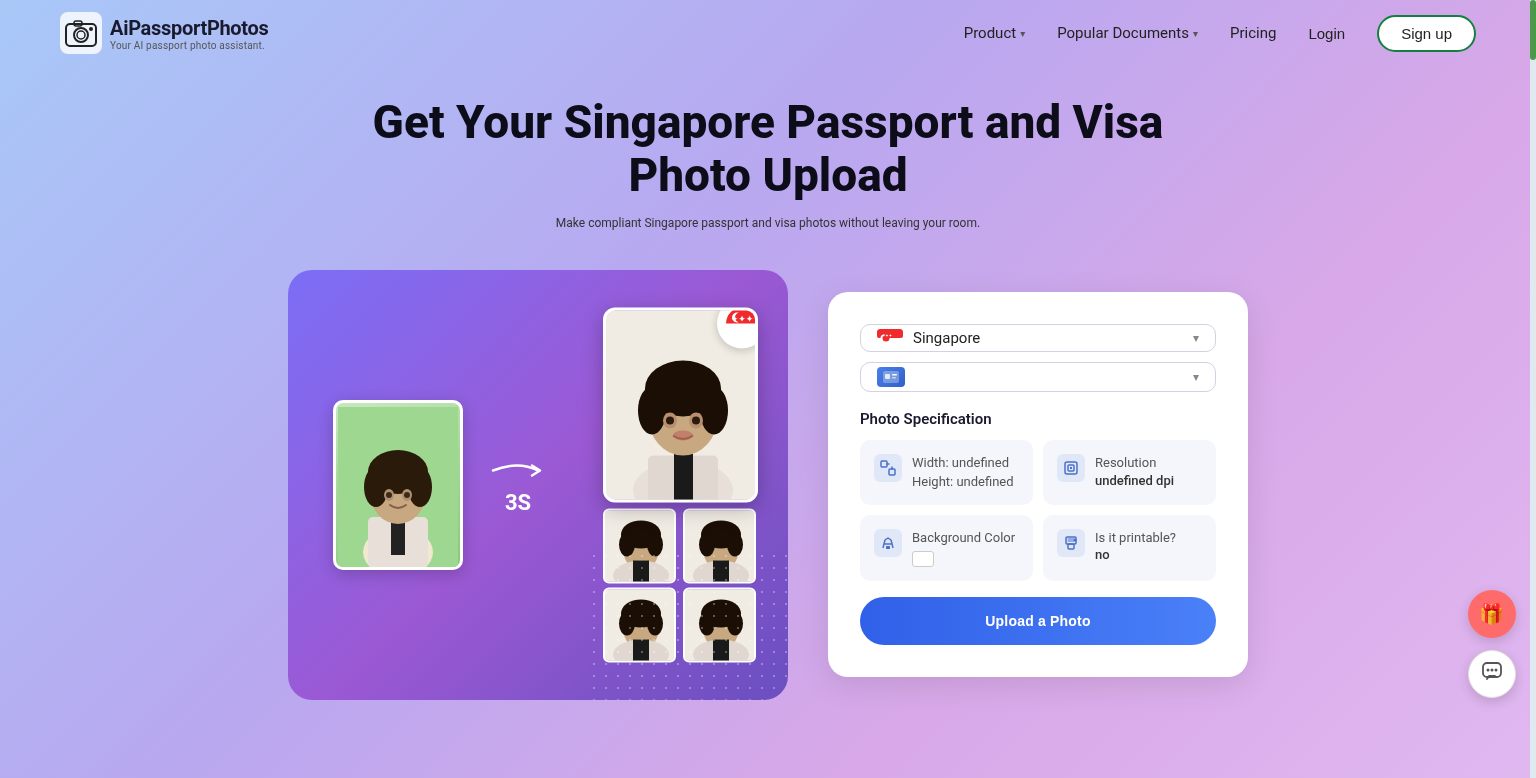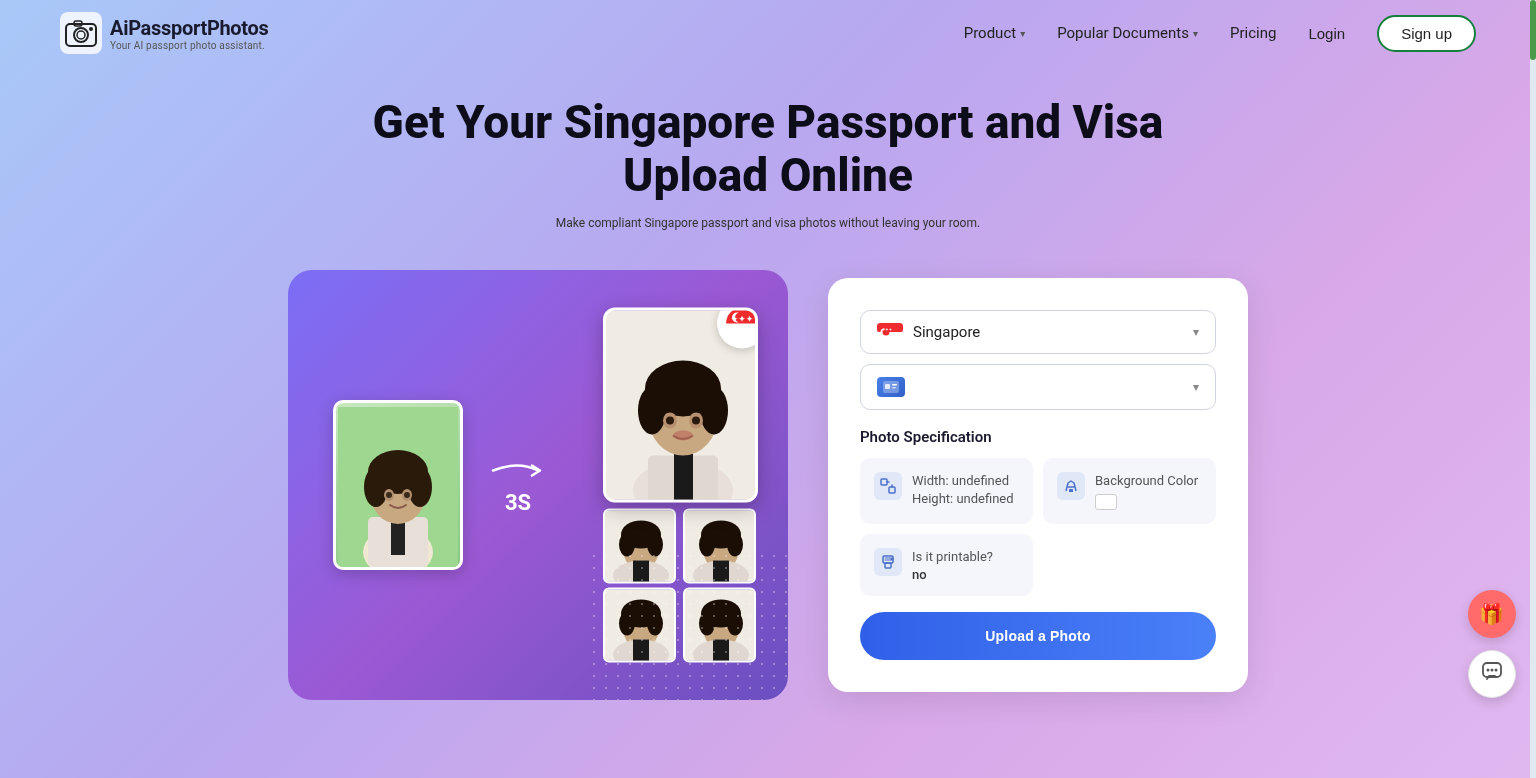--- a/index.html
+++ b/index.html
@@ -234,21 +234,21 @@
       font-weight: 600;
       color: #1a1a2e;
       margin-bottom: 16px;
     }
 
     
     .dropdown {
       width: 100%;
       border: 1.5px solid #d0d4e0;
       border-radius: 10px;
-      padding: 12px 16px;
+      padding: 4px 16px;
       display: flex;
       align-items: center;
       justify-content: space-between;
       cursor: pointer;
       margin-bottom: 10px;
       background: white;
     }
     .dropdown-left {
       display: flex;
       align-items: center;
@@ -431,21 +431,21 @@
     </span>
     <span class="nav-link">
       <span>Pricing</span>
     </span>
     <button class="nav-btn-login">Login</button>
     <button class="nav-btn-signup">Sign up</button>
   </div>
 </nav>
 
 <section class="hero">
-  <h1>Get Your Singapore Passport and Visa Upload Online</h1>
+  <h1>Get Your Singapore Passport and Visa Photo Upload</h1>
   <p>Make compliant Singapore passport and visa photos without leaving your room.</p>
 </section>
 
 <div class="main-content">
 
   <div class="illustration-panel">
 
     <div class="photo-before">
       <svg width="120" height="160" viewBox="0 0 120 160" xmlns="http://www.w3.org/2000/svg">
 
@@ -610,20 +610,33 @@
             <rect x="1" y="1" width="6" height="6" rx="1" stroke="#4a70c8" stroke-width="1.5" fill="none"></rect>
             <rect x="9" y="9" width="6" height="6" rx="1" stroke="#4a70c8" stroke-width="1.5" fill="none"></rect>
             <path d="M7 4 L9 4 M12 7 L12 9" stroke="#4a70c8" stroke-width="1.5" stroke-linecap="round"></path>
           </svg>
         </div>
         <div class="spec-card-content">
           <div class="spec-card-label">Width: undefined<br>Height: undefined</div>
         </div>
       </div>
 
+      <div class="spec-card">
+        <div class="spec-card-icon">
+          <svg width="16" height="16" viewBox="0 0 16 16" fill="none" xmlns="http://www.w3.org/2000/svg">
+            <rect x="2" y="2" width="12" height="12" rx="2" stroke="#4a70c8" stroke-width="1.5" fill="none"></rect>
+            <rect x="5" y="5" width="6" height="6" rx="1" stroke="#4a70c8" stroke-width="1.5" fill="none"></rect>
+            <rect x="7" y="7" width="2" height="2" fill="#4a70c8"></rect>
+          </svg>
+        </div>
+        <div class="spec-card-content">
+          <div class="spec-card-label">Resolution</div>
+          <div class="spec-card-value">undefined dpi</div>
+        </div>
+      </div>
 
       <div class="spec-card">
         <div class="spec-card-icon">
           <svg width="16" height="16" viewBox="0 0 16 16" fill="none" xmlns="http://www.w3.org/2000/svg">
             <path d="M3 13 L5 5 L8 3 L11 5 L13 13" stroke="#4a70c8" stroke-width="1.5" fill="none" stroke-linejoin="round"></path>
             <path d="M5 9 L11 9" stroke="#4a70c8" stroke-width="1.5" stroke-linecap="round"></path>
             <rect x="6" y="11" width="4" height="3" rx="0.5" fill="#4a70c8"></rect>
           </svg>
         </div>
         <div class="spec-card-content">

